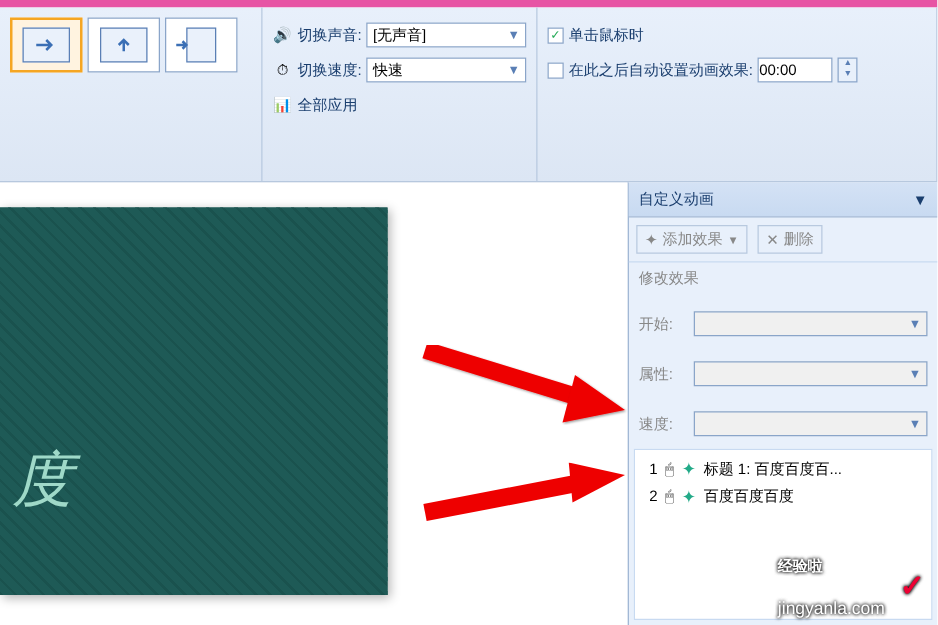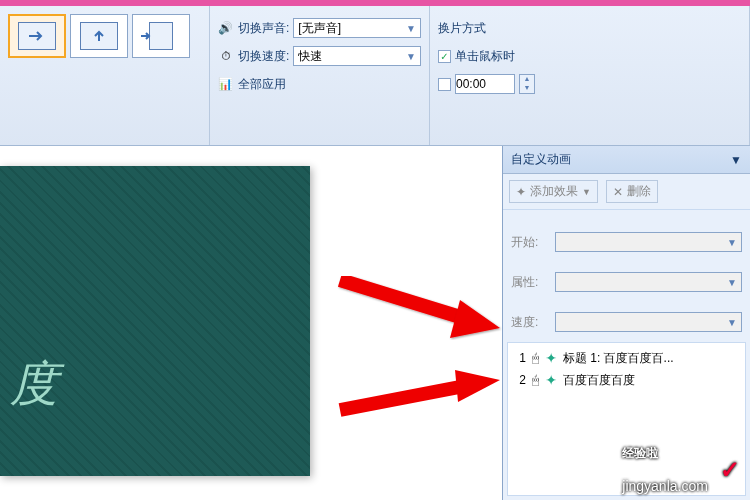--- a/index.html
+++ b/index.html
@@ -103,28 +103,26 @@
       </div>
     </div>
     <div class="row">
       <span class="icon">📊</span>
       <label style="color:#1a3e6e;cursor:pointer">全部应用</label>
     </div>
   </div>
 
   <div class="group advance">
     <div class="row">
-        <label style="font-weight:normal">换片方式</label>
-      </div>
-    <div class="row">
       <span class="check">✓</span>
       <label>单击鼠标时</label>
     </div>
     <div class="row">
       <span class="check"></span>
+      <label>在此之后自动设置动画效果:</label>
       <div class="timebox">
           <span>00:00</span>
         </div>
       <div class="spinner">
           <div>▲</div>
           <div>▼</div>
         </div>
     </div>
   </div>
 </div>
@@ -146,20 +144,21 @@
         <span>✦</span>
         <span>添加效果</span>
         <span style="font-size:9px">▼</span>
       </div>
       <div class="tp-btn">
         <span>✕</span>
         <span>删除</span>
       </div>
     </div>
     <div class="tp-section">
+      <div style="margin-bottom:4px">修改效果</div>
       <div class="tp-row">
         <label>开始:</label>
         <div class="combo">
             <span></span>
             <span class="arrow">▼</span>
           </div>
       </div>
       <div class="tp-row">
         <label>属性:</label>
         <div class="combo">

